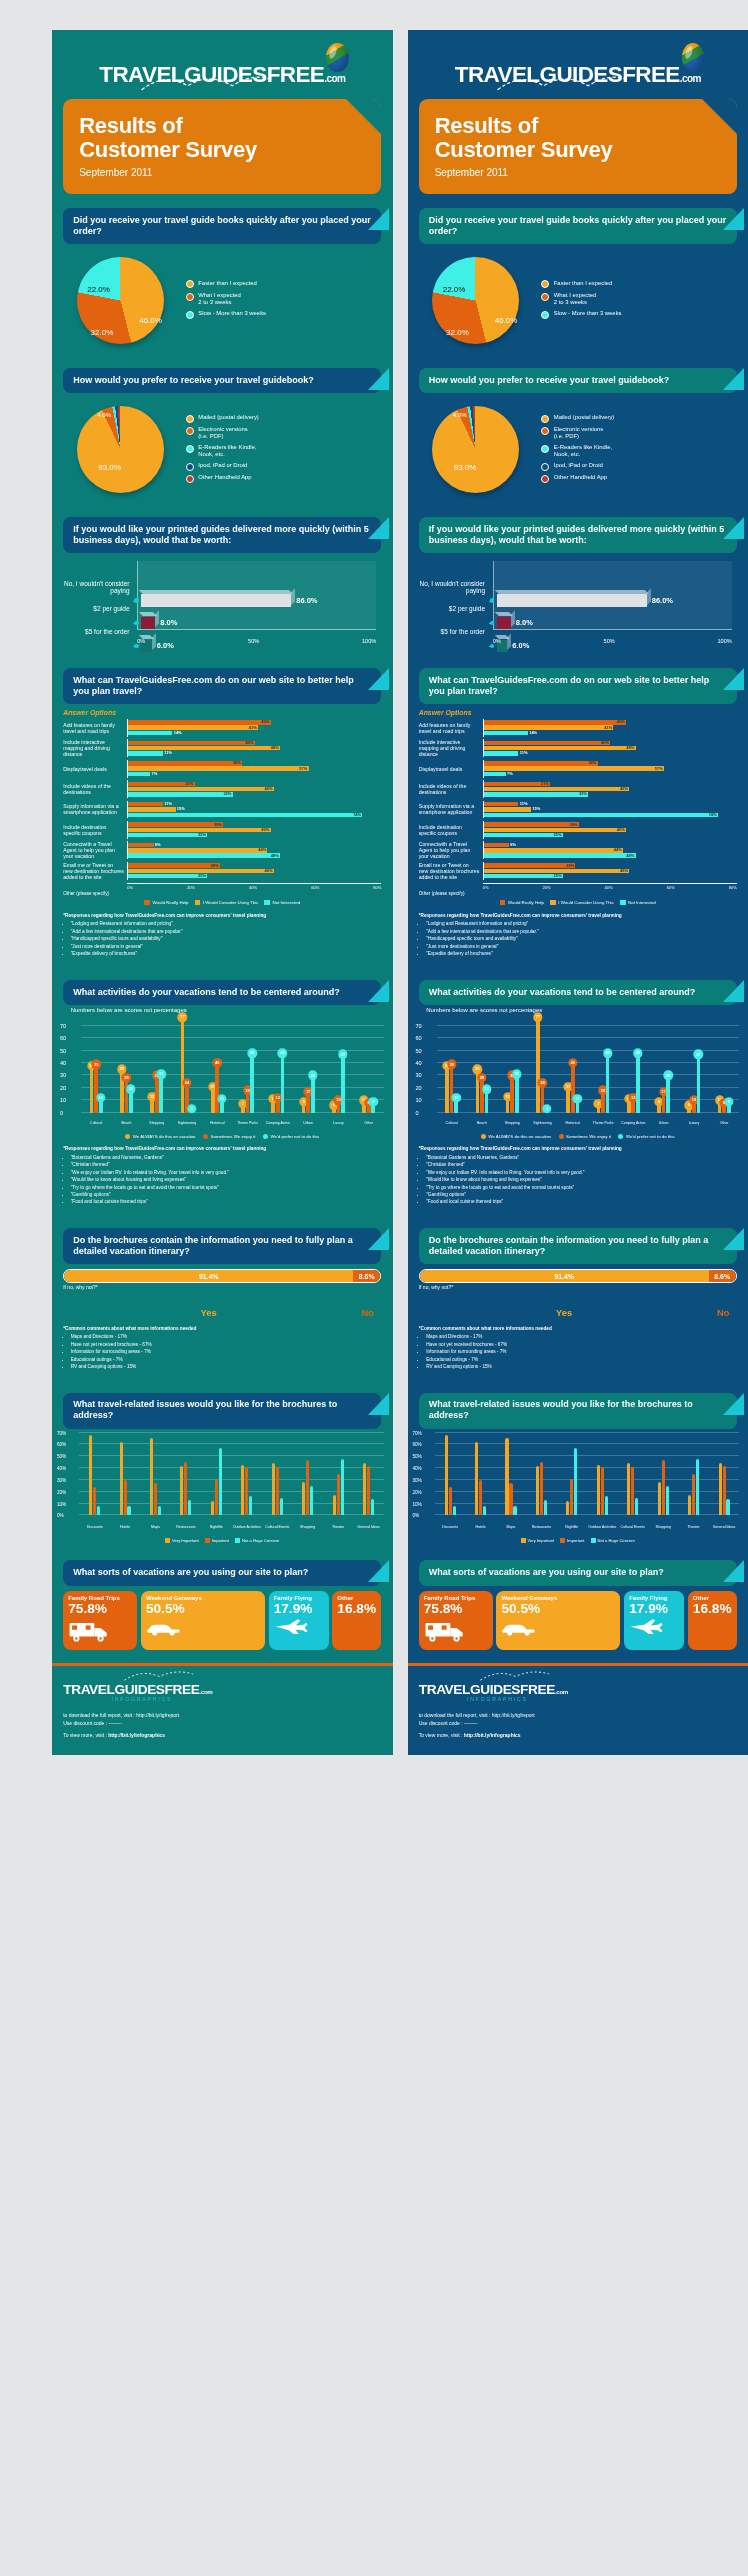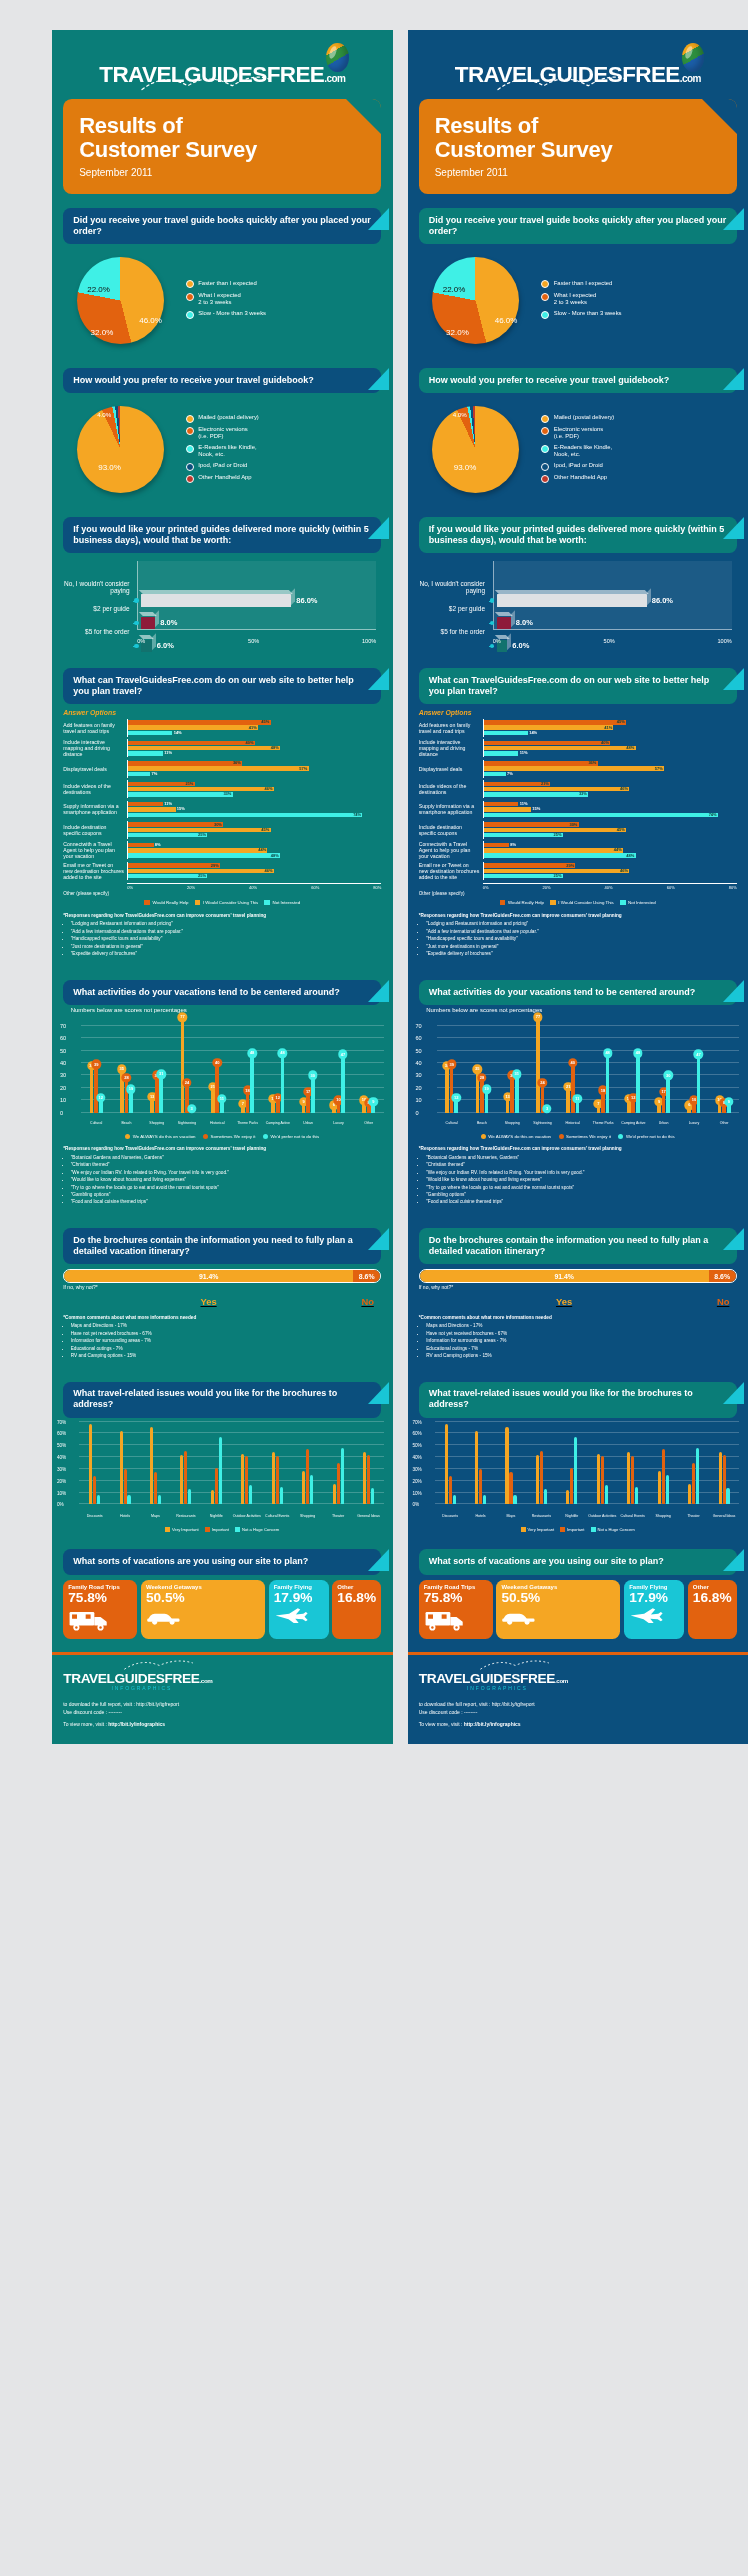--- a/index.html
+++ b/index.html
@@ -132,21 +132,21 @@
 
   
   .yn-wrap { padding:5px 11.2px 2.5px 11.2px; }
   .yn-bar { display:flex; height:13.7px; border-radius:6.9px; overflow:hidden;
             border:1.2px solid #fff; }
   .yn-yes { background:#f5a623; display:flex; align-items:center; justify-content:center;
             color:#fff; font-size:6.9px; font-weight:bold;}
   .yn-no { background:#e2620f; display:flex; align-items:center; justify-content:center;
            color:#fff; font-size:6.9px; font-weight:bold;}
   .yn-sub { display:flex; color:#fff; font-size:5px; margin-top:1.2px; }
-  .yn-labels { display:flex; margin-top:6px;text-decoration:underline; }
+  .yn-labels { display:flex; margin-top:17px; }
   .yn-labels .y { color:#f5a623; font-size:9.4px; font-weight:bold; text-align:center;}
   .yn-labels .n { color:#e2620f; font-size:9.4px; font-weight:bold; text-align:center;}
 
   
   .iss-chart { padding:2.5px 11.2px 2.5px 11.2px; position:relative; height:109px;}
   .iss-plot { position:absolute; left:27.4px; right:8.7px; top:3.7px; bottom:22.5px;}
   .iss-y { position:absolute; left:-22.5px; transform:translateY(-50%); color:#fff; font-size:4.7px;}
   .iss-x { position:absolute; left:27.4px; right:8.7px; bottom:7.5px; display:flex;}
   .iss-x div { flex:1; text-align:center; color:#fff; font-size:3.6px; line-height:1.1;}
   .iss-legend { display:flex; gap:6.2px; justify-content:center; color:#fff; font-size:4.1px;

